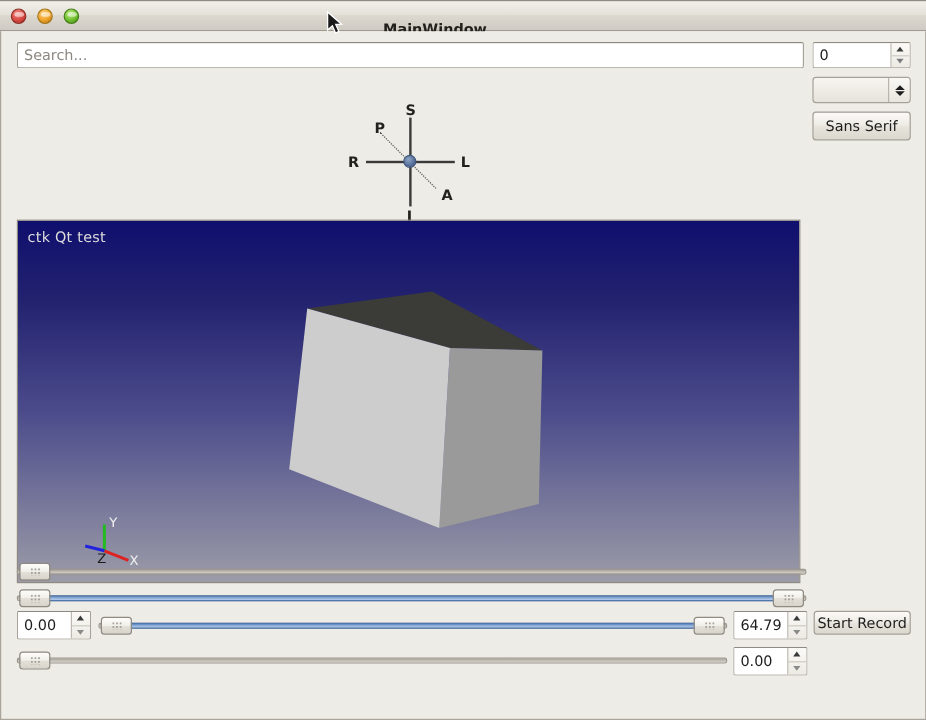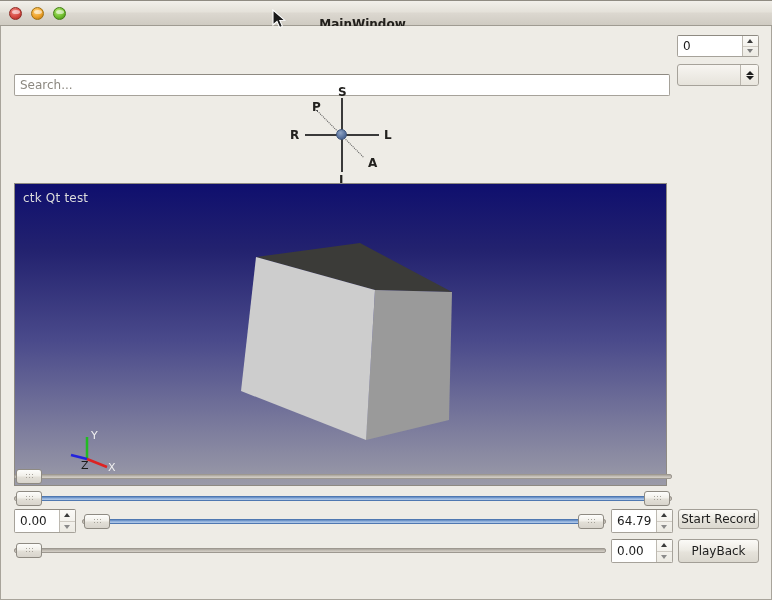--- a/index.html
+++ b/index.html
@@ -104,21 +104,20 @@
     border: 1px solid #a6a29a;
     border-top-color: #8e8a82;
     border-radius: 2px;
     box-sizing: border-box;
     font-family: "DejaVu Sans", sans-serif;
     font-size: 12px;
     color: #1c1c1c;
     padding: 0 5px;
     display: flex;
     align-items: center;
-    margin-top: 39px;
   }
   .lineedit .ph {
     color: #8c8880;
   }
 
   .spinbox {
     position: absolute;
     background: #ffffff;
     border: 1px solid #a6a29a;
     border-top-color: #8e8a82;
@@ -360,20 +359,23 @@
     </div>
 
     <div class="blankspin" style="left:676px; top:38px; width:82px; height:22px;">
       <div class="bs-field"></div>
       <div class="bs-btns">
         <div class="ar-up"></div>
         <div class="ar-dn"></div>
       </div>
     </div>
 
+    <div class="pushbtn" style="left:676px; top:67px; width:82px; height:24px;">
+      <span>Sans Serif</span>
+    </div>
 
     <div class="orient">
 
       <div class="axline" style="left:54px; top:10px; width:1.5px; height:74px;"></div>
 
       <div class="axline" style="left:18px; top:46px; width:74px; height:1.5px;"></div>
 
       <div class="diag" style="left:30px; top:22px; width:66px; transform:rotate(45deg);"></div>
       <div class="hub" style="left:49px; top:41px;"></div>
 
@@ -464,23 +466,20 @@
     </div>
 
     <div class="spinbox dimarrows" style="left:610px; top:513px; width:62px; height:24px;">
       <div class="sb-val">0.00</div>
       <div class="sb-btns">
         <div class="sb-up"></div>
         <div class="sb-dn"></div>
       </div>
     </div>
 
-    <div class="pushbtn" style="left:677px; top:513px; width:81px; height:24px;">
-      <span>PlayBack</span>
-    </div>
 
   </div>
 
   <svg class="cursor" width="16" height="22" viewBox="0 0 16 22">
     <polygon points="1,1 1,16 5,12.5 7.6,18.5 10.4,17.2 7.8,11.4 12.6,11.2" fill="#1a1a1a" stroke="#ffffff" stroke-width="1.1"></polygon>
   </svg>
 
 </div>
 
 </body></html>

